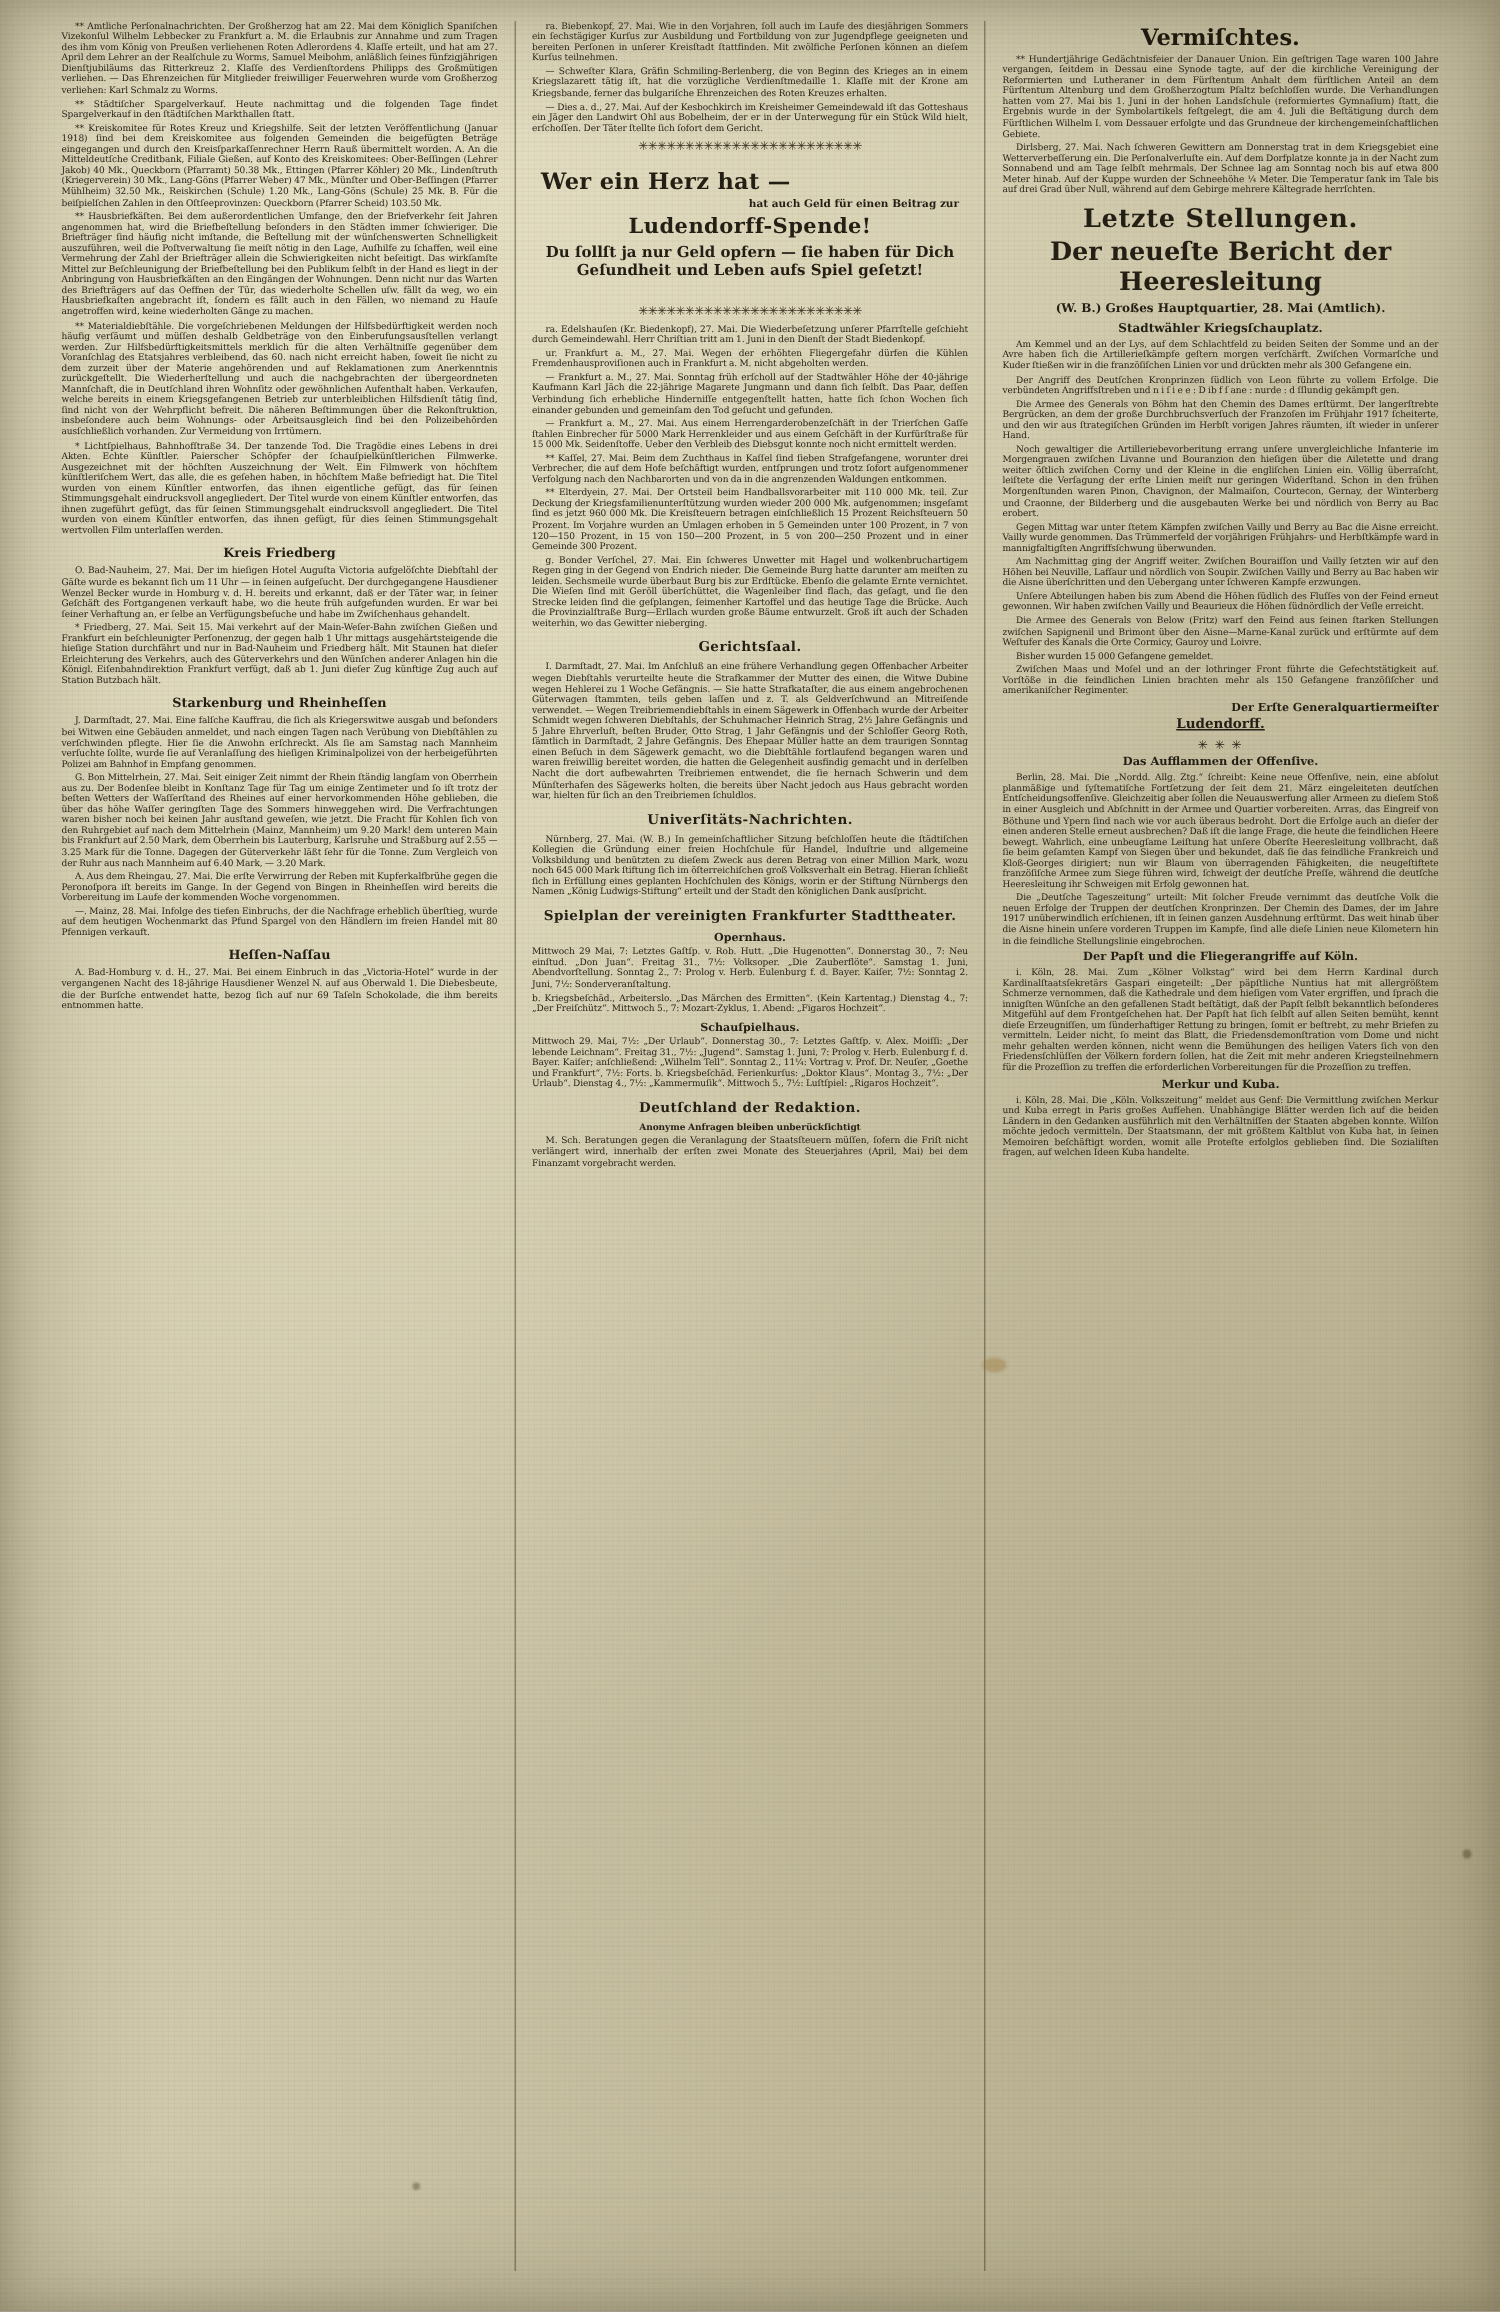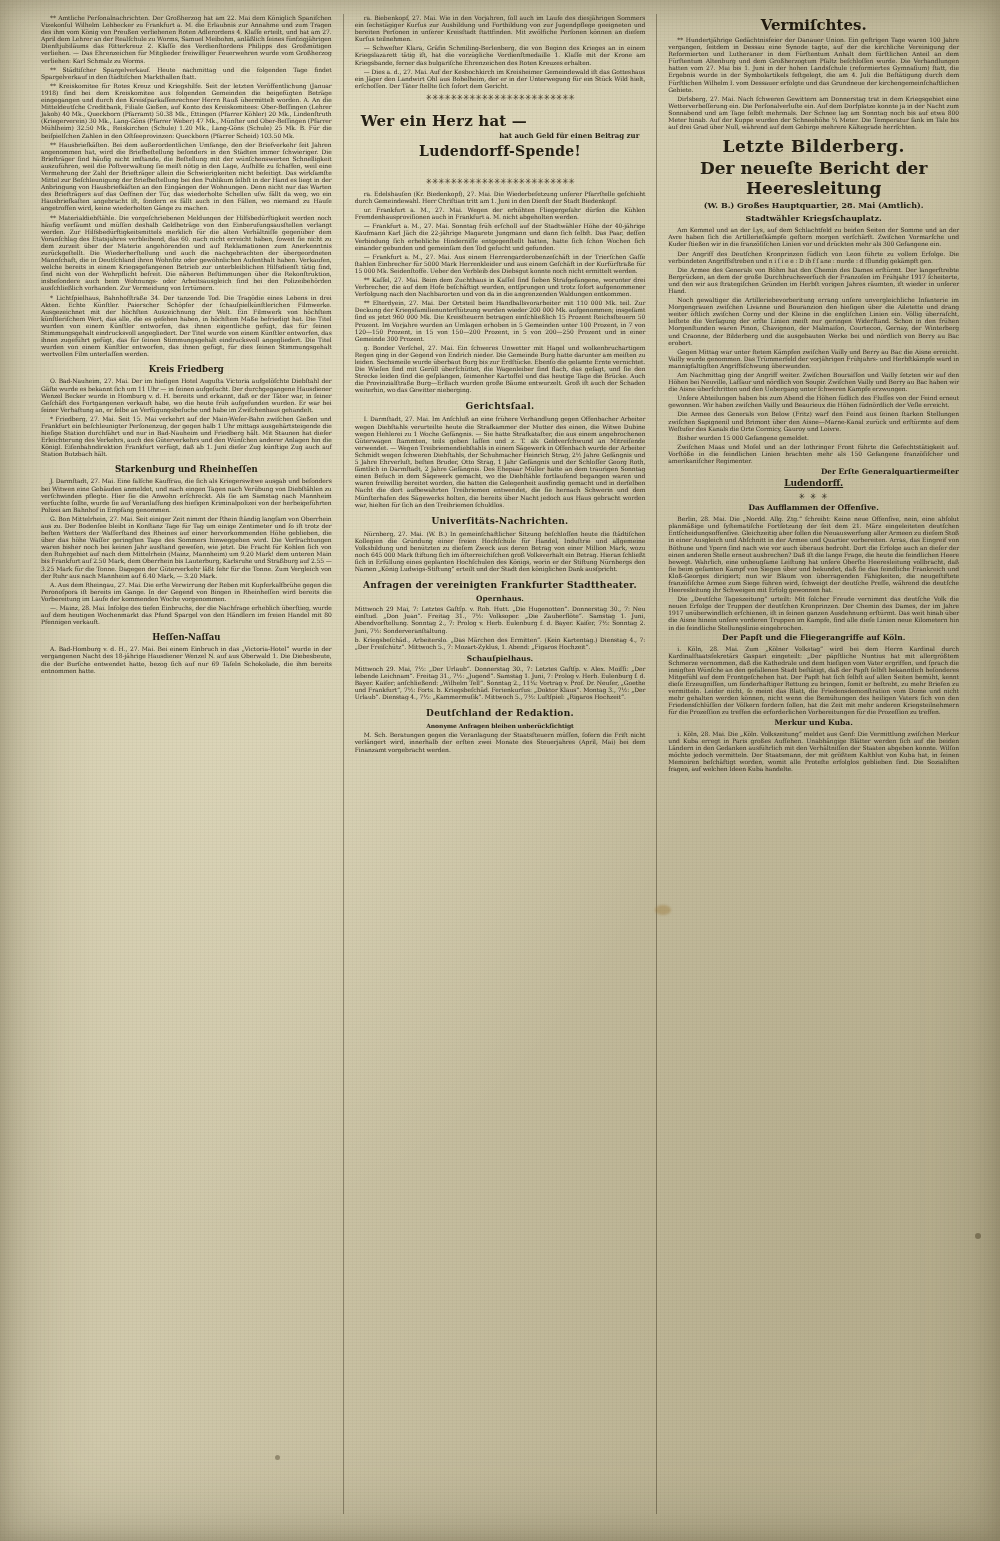--- a/index.html
+++ b/index.html
@@ -226,56 +226,57 @@
         <p class="txt ind">ra. Biebenkopf, 27. Mai. Wie in den Vorjahren, ſoll auch im Laufe des diesjährigen Sommers ein ſechstägiger Kurſus zur Ausbildung und Fortbildung von zur Jugendpflege geeigneten und bereiten Perſonen in unſerer Kreisſtadt ſtattfinden. Mit zwölfiche Perſonen können an dieſem Kurſus teilnehmen.</p>
         <p class="txt ind">— Schweſter Klara, Gräfin Schmiling-Berlenberg, die von Beginn des Krieges an in einem Kriegslazarett tätig iſt, hat die vorzügliche Verdienſtmedaille 1. Klaſſe mit der Krone am Kriegsbande, ferner das bulgariſche Ehrenzeichen des Roten Kreuzes erhalten.</p>
         <p class="txt ind">— Dies a. d., 27. Mai. Auf der Kesbochkirch im Kreisheimer Gemeindewald iſt das Gotteshaus ein Jäger den Landwirt Ohl aus Bobelheim, der er in der Unterwegung für ein Stück Wild hielt, erſchoſſen. Der Täter ſtellte ſich ſofort dem Gericht.</p>
 
         <div class="stars-row">✳✳✳✳✳✳✳✳✳✳✳✳✳✳✳✳✳✳✳✳✳✳✳✳</div>
 
         <div class="ad-box">
           <div class="ad-line1">Wer ein Herz hat —</div>
           <div class="ad-line2">hat auch Geld für einen Beitrag zur</div>
           <div class="ad-line3">Ludendorff-Spende!</div>
+          <div class="ad-foot">Du ſollſt ja nur Geld opfern — ſie haben für Dich Geſundheit und Leben aufs Spiel geſetzt!</div>
         </div>
 
         <div class="stars-row">✳✳✳✳✳✳✳✳✳✳✳✳✳✳✳✳✳✳✳✳✳✳✳✳</div>
 
         <p class="txt ind">ra. Edelshauſen (Kr. Biedenkopf), 27. Mai. Die Wiederbeſetzung unſerer Pfarrſtelle geſchieht durch Gemeindewahl. Herr Chriſtian tritt am 1. Juni in den Dienſt der Stadt Biedenkopf.</p>
         <p class="txt ind">ur. Frankfurt a. M., 27. Mai. Wegen der erhöhten Fliegergefahr dürfen die Kühlen Fremdenhausproviſionen auch in Frankfurt a. M. nicht abgeholten werden.</p>
         <p class="txt ind">— Frankfurt a. M., 27. Mai. Sonntag früh erſcholl auf der Stadtwähler Höhe der 40-jährige Kaufmann Karl Jäch die 22-jährige Magarete Jungmann und dann ſich ſelbſt. Das Paar, deſſen Verbindung ſich erhebliche Hinderniſſe entgegenſtellt hatten, hatte ſich ſchon Wochen ſich einander gebunden und gemeinſam den Tod geſucht und gefunden.</p>
         <p class="txt ind">— Frankfurt a. M., 27. Mai. Aus einem Herrengarderobenzeſchäft in der Trierſchen Gaſſe ſtahlen Einbrecher für 5000 Mark Herrenkleider und aus einem Geſchäft in der Kurfürſtraße für 15 000 Mk. Seidenſtoffe. Ueber den Verbleib des Diebsgut konnte noch nicht ermittelt werden.</p>
         <p class="txt ind">** Kaſſel, 27. Mai. Beim dem Zuchthaus in Kaſſel ſind ſieben Strafgefangene, worunter drei Verbrecher, die auf dem Hofe beſchäftigt wurden, entſprungen und trotz ſofort aufgenommener Verfolgung nach den Nachbarorten und von da in die angrenzenden Waldungen entkommen.</p>
         <p class="txt ind">** Elterdyein, 27. Mai. Der Ortsteil beim Handballsvorarbeiter mit 110 000 Mk. teil. Zur Deckung der Kriegsfamilienunterſtützung wurden wieder 200 000 Mk. aufgenommen; insgeſamt ſind es jetzt 960 000 Mk. Die Kreisſteuern betragen einſchließlich 15 Prozent Reichsſteuern 50 Prozent. Im Vorjahre wurden an Umlagen erhoben in 5 Gemeinden unter 100 Prozent, in 7 von 120—150 Prozent, in 15 von 150—200 Prozent, in 5 von 200—250 Prozent und in einer Gemeinde 300 Prozent.</p>
         <p class="txt ind">g. Bonder Verſchel, 27. Mai. Ein ſchweres Unwetter mit Hagel und wolkenbruchartigem Regen ging in der Gegend von Endrich nieder. Die Gemeinde Burg hatte darunter am meiſten zu leiden. Sechsmeile wurde überbaut Burg bis zur Erdſtücke. Ebenſo die gelamte Ernte vernichtet. Die Wieſen ſind mit Geröll überſchüttet, die Wagenleiber ſind flach, das geſagt, und ſie den Strecke leiden ſind die geſplangen, ſeimenher Kartoffel und das heutige Tage die Brücke. Auch die Provinzialſtraße Burg—Erllach wurden große Bäume entwurzelt. Groß iſt auch der Schaden weiterhin, wo das Gewitter nieberging.</p>
 
         <div class="col-title sm">Gerichtsſaal.</div>
         <p class="txt ind">I. Darmſtadt, 27. Mai. Im Anſchluß an eine frühere Verhandlung gegen Offenbacher Arbeiter wegen Diebſtahls verurteilte heute die Strafkammer der Mutter des einen, die Witwe Dubine wegen Hehlerei zu 1 Woche Gefängnis. — Sie hatte Strafkataſter, die aus einem angebrochenen Güterwagen ſtammten, teils geben laſſen und z. T. als Geldverſchwund an Mitreiſende verwendet. — Wegen Treibriemendiebſtahls in einem Sägewerk in Offenbach wurde der Arbeiter Schmidt wegen ſchweren Diebſtahls, der Schuhmacher Heinrich Strag, 2½ Jahre Gefängnis und 5 Jahre Ehrverluſt, beſten Bruder, Otto Strag, 1 Jahr Gefängnis und der Schloſſer Georg Roth, ſämtlich in Darmſtadt, 2 Jahre Gefängnis. Des Ehepaar Müller hatte an dem traurigen Sonntag einen Beſuch in dem Sägewerk gemacht, wo die Diebſtähle fortlaufend begangen waren und waren freiwillig bereitet worden, die hatten die Gelegenheit ausfindig gemacht und in derſelben Nacht die dort aufbewahrten Treibriemen entwendet, die ſie hernach Schwerin und dem Münſterhafen des Sägewerks holten, die bereits über Nacht jedoch aus Haus gebracht worden war, hielten für ſich an den Treibriemen ſchuldlos.</p>
 
         <div class="col-title sm">Univerſitäts-Nachrichten.</div>
         <p class="txt ind">Nürnberg, 27. Mai. (W. B.) In gemeinſchaftlicher Sitzung beſchloſſen heute die ſtädtiſchen Kollegien die Gründung einer freien Hochſchule für Handel, Induſtrie und allgemeine Volksbildung und benützten zu dieſem Zweck aus deren Betrag von einer Million Mark, wozu noch 645 000 Mark ſtiftung ſich im öſterreichiſchen groß Volksverhalt ein Betrag. Hieran ſchließt ſich in Erfüllung eines geplanten Hochſchulen des Königs, worin er der Stiftung Nürnbergs den Namen „König Ludwigs-Stiftung“ erteilt und der Stadt den königlichen Dank ausſpricht.</p>
 
-        <div class="col-title sm">Anfragen der vereinigten Frankfurter Stadttheater.</div>
+        <div class="col-title sm">Spielplan der vereinigten Frankfurter Stadttheater.</div>
         <div class="theater-h">Opernhaus.</div>
         <p class="txt">Mittwoch 29 Mai, 7: Letztes Gaſtſp. v. Rob. Hutt. „Die Hugenotten“. Donnerstag 30., 7: Neu einſtud. „Don Juan“. Freitag 31., 7½: Volksoper. „Die Zauberflöte“. Samstag 1. Juni, Abendvorſtellung. Sonntag 2., 7: Prolog v. Herb. Eulenburg f. d. Bayer. Kaiſer, 7½: Sonntag 2. Juni, 7½: Sonderveranſtaltung.</p>
         <p class="txt">b. Kriegsbeſchäd., Arbeiterslo. „Das Märchen des Ermitten“. (Kein Kartentag.) Dienstag 4., 7: „Der Freiſchütz“. Mittwoch 5., 7: Mozart-Zyklus, 1. Abend: „Figaros Hochzeit“.</p>
         <div class="theater-h">Schauſpielhaus.</div>
         <p class="txt">Mittwoch 29. Mai, 7½: „Der Urlaub“. Donnerstag 30., 7: Letztes Gaſtſp. v. Alex. Moiſſi: „Der lebende Leichnam“. Freitag 31., 7½: „Jugend“. Samstag 1. Juni, 7: Prolog v. Herb. Eulenburg f. d. Bayer. Kaiſer; anſchließend: „Wilhelm Tell“. Sonntag 2., 11¼: Vortrag v. Prof. Dr. Neuſer, „Goethe und Frankfurt“, 7½: Forts. b. Kriegsbeſchäd. Ferienkurſus: „Doktor Klaus“. Montag 3., 7½: „Der Urlaub“. Dienstag 4., 7½: „Kammermuſik“. Mittwoch 5., 7½: Luſtſpiel: „Rigaros Hochzeit“.</p>
 
         <div class="col-title sm">Deutſchland der Redaktion.</div>
         <p class="txt" style="text-align:center;font-weight:bold;">Anonyme Anfragen bleiben unberückſichtigt</p>
         <p class="txt ind">M. Sch. Beratungen gegen die Veranlagung der Staatsſteuern müſſen, ſofern die Friſt nicht verlängert wird, innerhalb der erſten zwei Monate des Steuerjahres (April, Mai) bei dem Finanzamt vorgebracht werden.</p>
       </div>
 
       <div class="col">
         <div class="hd-sub">Vermiſchtes.</div>
         <p class="txt ind">** Hundertjährige Gedächtnisfeier der Danauer Union. Ein geſtrigen Tage waren 100 Jahre vergangen, ſeitdem in Dessau eine Synode tagte, auf der die kirchliche Vereinigung der Reformierten und Lutheraner in dem Fürſtentum Anhalt dem fürſtlichen Anteil an dem Fürſtentum Altenburg und dem Großherzogtum Pſaltz beſchloſſen wurde. Die Verhandlungen hatten vom 27. Mai bis 1. Juni in der hohen Landsſchule (reformiertes Gymnaſium) ſtatt, die Ergebnis wurde in der Symbolartikels feſtgelegt, die am 4. Juli die Beſtätigung durch dem Fürſtlichen Wilhelm I. vom Dessauer erfolgte und das Grundneue der kirchengemeinſchaftlichen Gebiete.</p>
         <p class="txt ind">Dirlsberg, 27. Mai. Nach ſchweren Gewittern am Donnerstag trat in dem Kriegsgebiet eine Wetterverbeſſerung ein. Die Perſonalverluſte ein. Auf dem Dorfplatze konnte ja in der Nacht zum Sonnabend und am Tage ſelbſt mehrmals. Der Schnee lag am Sonntag noch bis auf etwa 800 Meter hinab. Auf der Kuppe wurden der Schneehöhe ¼ Meter. Die Temperatur ſank im Tale bis auf drei Grad über Null, während auf dem Gebirge mehrere Kältegrade herrſchten.</p>
 
-        <div class="headline-big">Letzte Bilderberg.</div>
+        <div class="headline-big">Letzte Stellungen.</div>
         <div class="headline-mid">Der neueſte Bericht der Heeresleitung</div>
         <div class="headline-small">(W. B.) Großes Hauptquartier, 28. Mai (Amtlich).</div>
         <div class="headline-small">Stadtwähler Kriegsſchauplatz.</div>
 
         <p class="txt ind">Am Kemmel und an der Lys, auf dem Schlachtfeld zu beiden Seiten der Somme und an der Avre haben ſich die Artillerieſkämpfe geſtern morgen verſchärft. Zwiſchen Vormarſche und Kuder ſtießen wir in die franzöſiſchen Linien vor und drückten mehr als 300 Gefangene ein.</p>
         <p class="txt ind">Der Angriff des Deutſchen Kronprinzen ſüdlich von Leon führte zu vollem Erfolge. Die verbündeten Angriffsſtreben und n i ſ i e e : D ib f ſ ane : nurde : d ſſlundig gekämpft gen.</p>
         <p class="txt ind">Die Armee des Generals von Böhm hat den Chemin des Dames erſtürmt. Der langerſtrebte Bergrücken, an dem der große Durchbruchsverſuch der Franzoſen im Frühjahr 1917 ſcheiterte, und den wir aus ſtrategiſchen Gründen im Herbſt vorigen Jahres räumten, iſt wieder in unſerer Hand.</p>
         <p class="txt ind">Noch gewaltiger die Artilleriebevorberitung errang unſere unvergleichliche Infanterie im Morgengrauen zwiſchen Livanne und Bouranzion den hieſigen über die Ailetette und drang weiter öſtlich zwiſchen Corny und der Kleine in die engliſchen Linien ein. Völlig überraſcht, leiſtete die Verſagung der erſte Linien meiſt nur geringen Widerſtand. Schon in den frühen Morgenſtunden waren Pinon, Chavignon, der Malmaiſon, Courtecon, Gernay, der Winterberg und Craonne, der Bilderberg und die ausgebauten Werke bei und nördlich von Berry au Bac erobert.</p>
         <p class="txt ind">Gegen Mittag war unter ſtetem Kämpfen zwiſchen Vailly und Berry au Bac die Aisne erreicht. Vailly wurde genommen. Das Trümmerfeld der vorjährigen Frühjahrs- und Herbſtkämpfe ward in mannigfaltigſten Angriffsſchwung überwunden.</p>
         <p class="txt ind">Am Nachmittag ging der Angriff weiter. Zwiſchen Bouraiſſon und Vailly ſetzten wir auf den Höhen bei Neuville, Lafſaur und nördlich von Soupir. Zwiſchen Vailly und Berry au Bac haben wir die Aisne überſchritten und den Uebergang unter ſchweren Kampfe erzwungen.</p>

